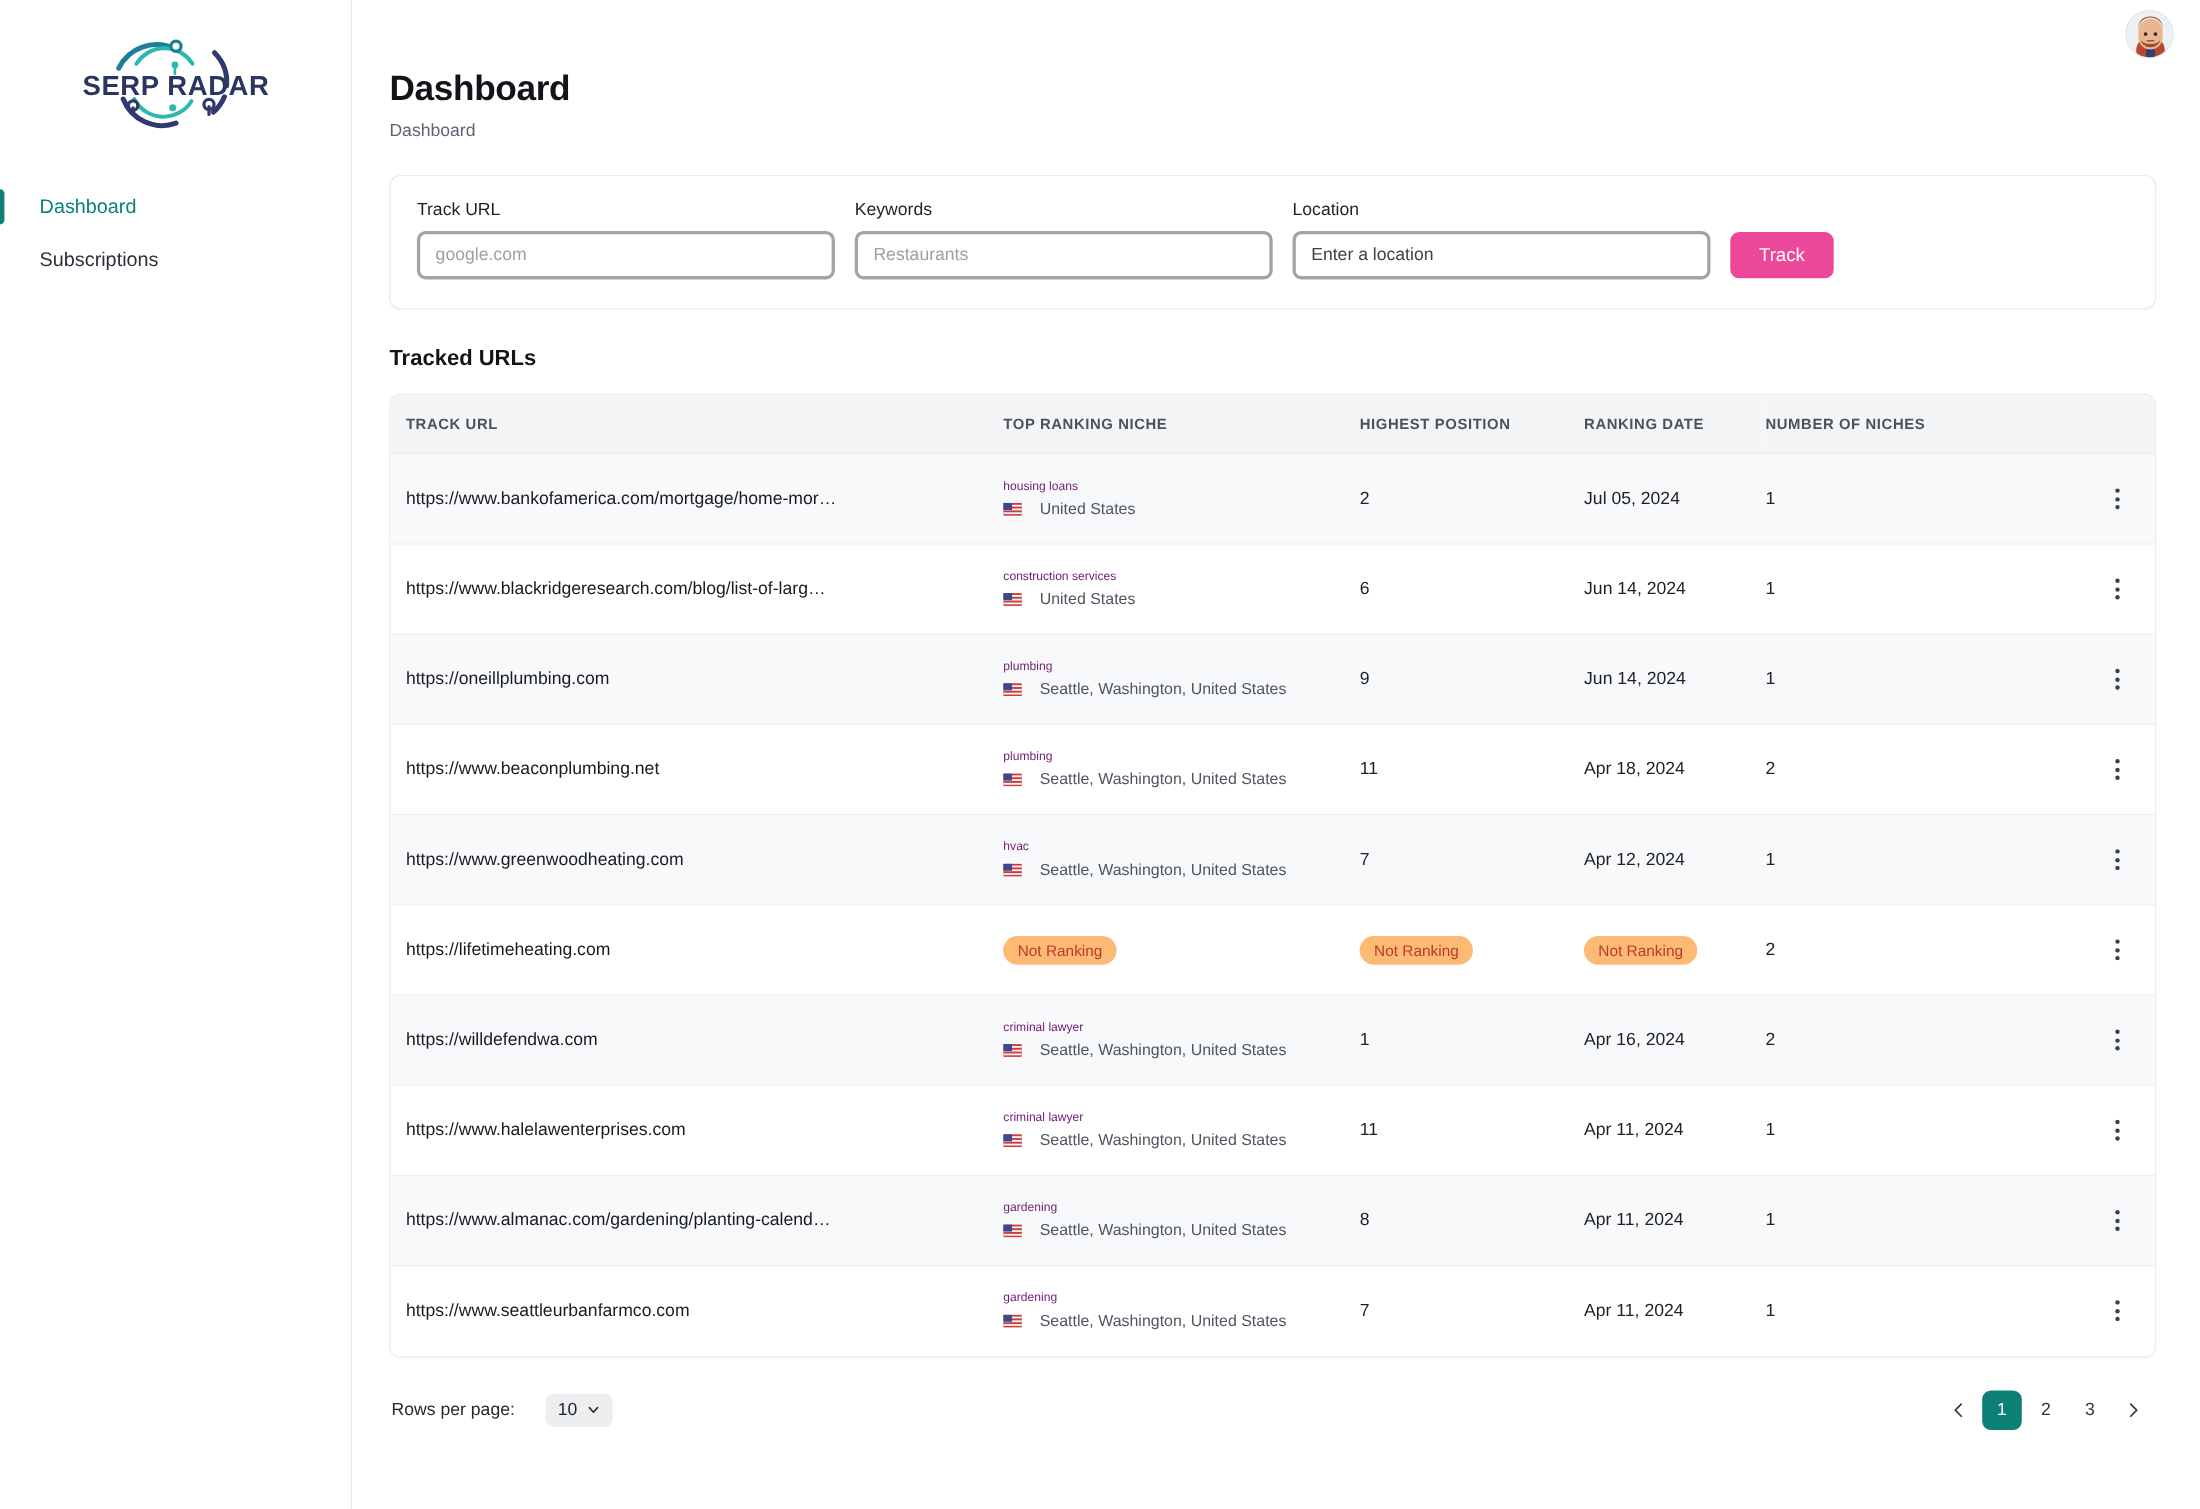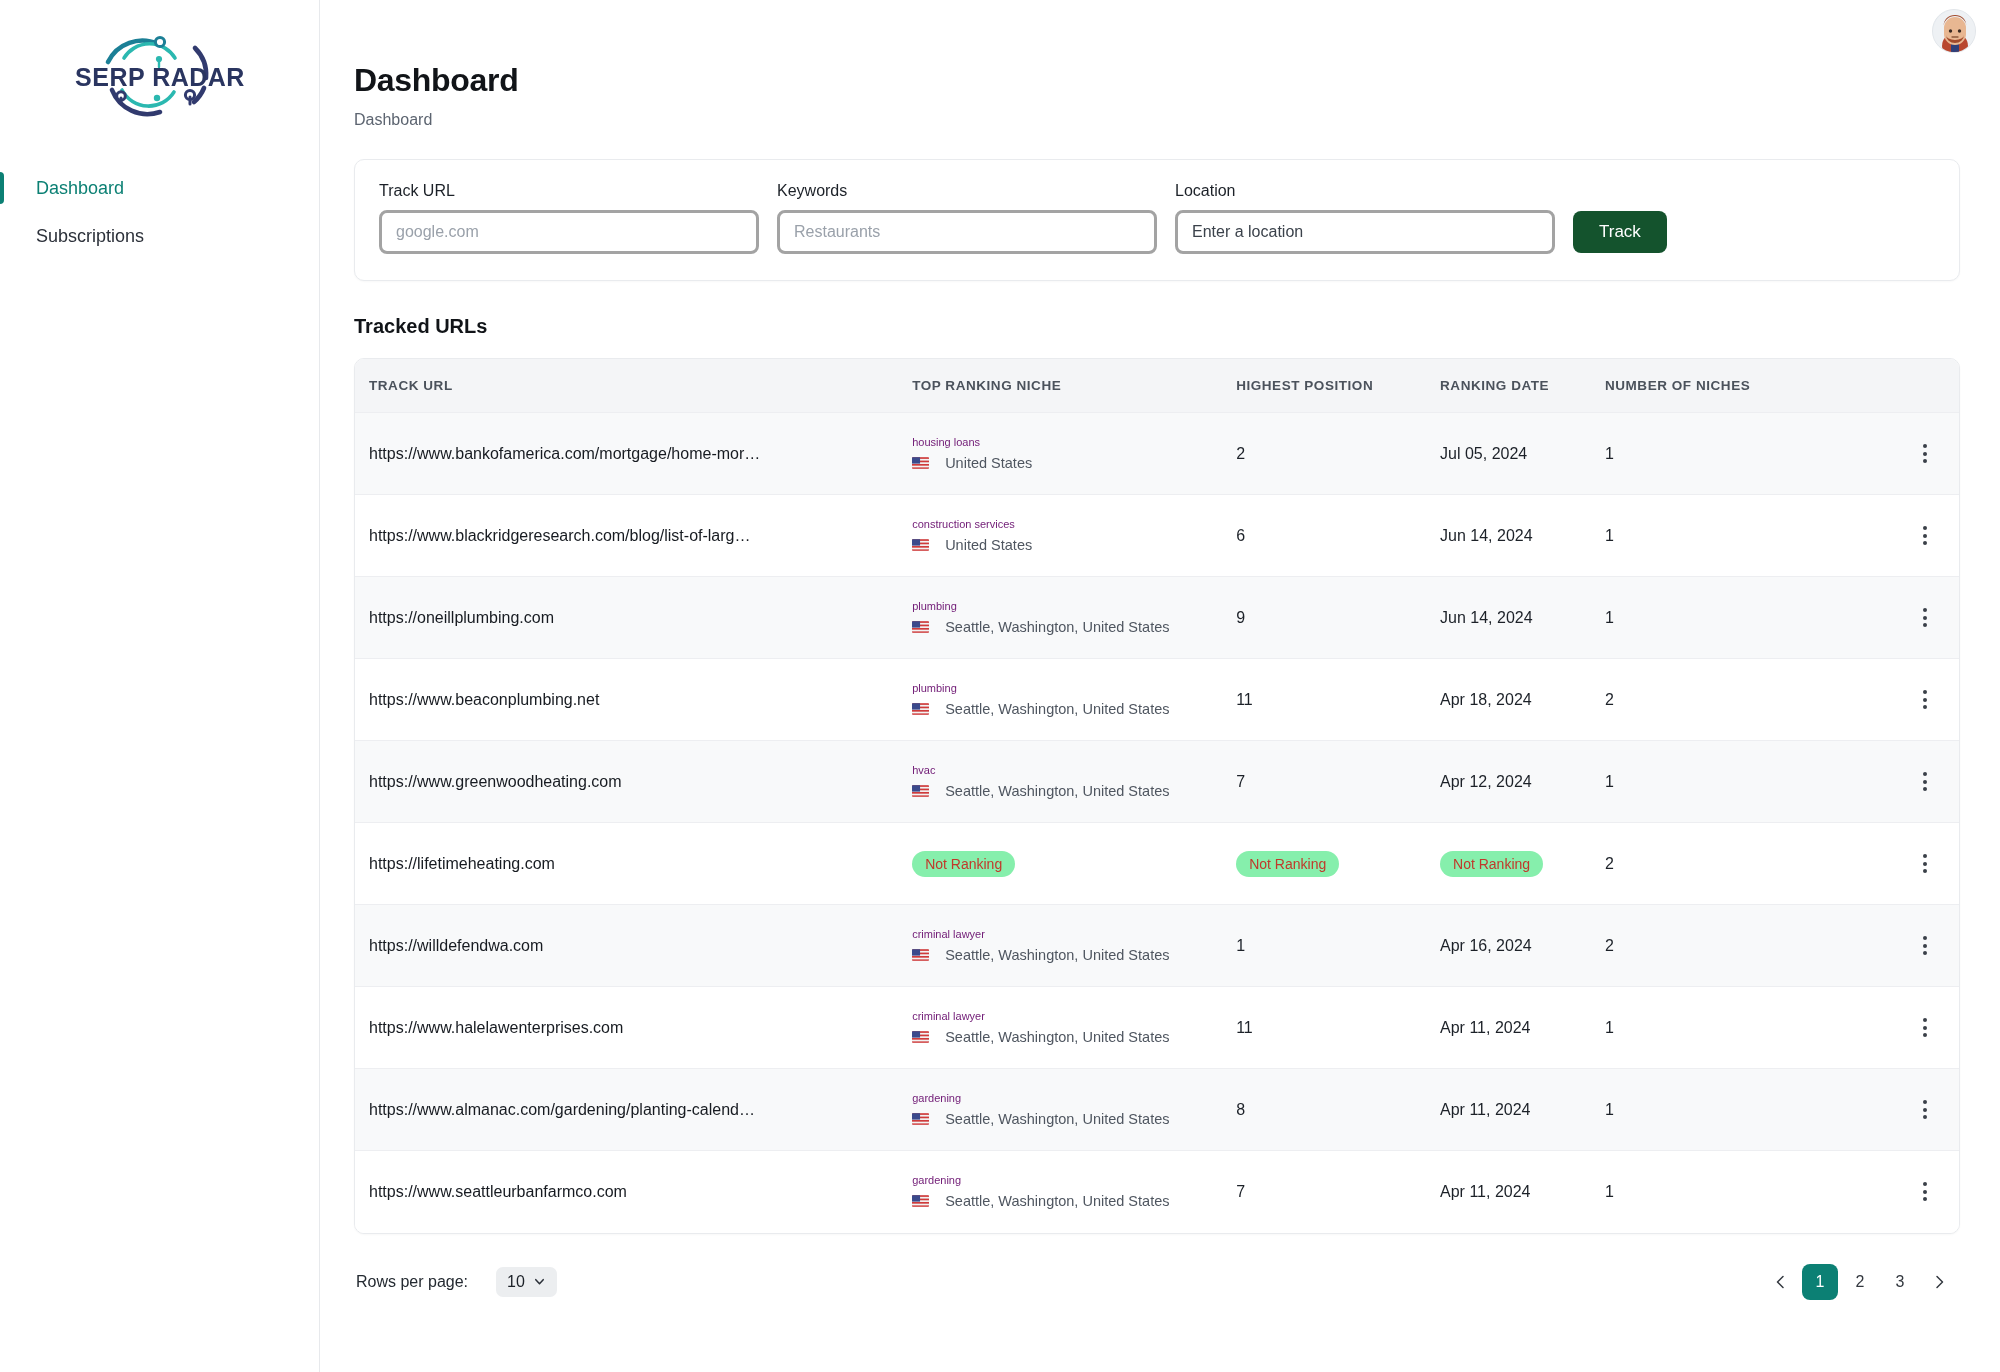--- a/index.html
+++ b/index.html
@@ -87,21 +87,21 @@
   .field input {
     height: 44px; border: 3px solid #a3a3a3; border-radius: 8px;
     padding: 0 14px; font-size: 16px; color: #1c2128;
     font-family: "Liberation Sans", sans-serif;
     background: #fff; outline: none; width: 100%;
   }
   .field input::placeholder { color: #9aa1aa; }
   .field.loc input::placeholder { color: #3b424b; }
   .track-btn {
     height: 42px; padding: 0 26px; border: none; border-radius: 8px;
-    background: #14532d; color: #ffffff; font-size: 17px;
+    background: #ec4899; color: #ffffff; font-size: 17px;
     font-family: "Liberation Sans", sans-serif;
     cursor: pointer; margin-bottom: 1px;
   }
 
   
   .section-title {
     margin-top: 34px;
     font-size: 20px; font-weight: bold; color: #111418;
   }
   .table-card {
@@ -136,21 +136,21 @@
   }
   td.url { padding-left: 14px; color: #171b21; }
   .niche-name { font-size: 11px; color: #701a75; }
   .niche-loc {
     margin-top: 7px; font-size: 14.5px; color: #4f5660;
     display: flex; align-items: center; gap: 16px;
   }
   .flag { width: 17px; height: 12px; display:inline-block; border-radius:1px; }
   .badge {
     display: inline-block;
-    background: #86efac; color: #c0392b;
+    background: #fdba74; color: #c0392b;
     font-size: 14px; border-radius: 13px;
     padding: 5px 13px;
   }
   .kebab {
     width: 34px; height: 34px; border-radius: 50%;
     display: flex; flex-direction: column; align-items: center;
     justify-content: center; gap: 3.5px; cursor: pointer;
     margin: 0 auto;
   }
   .kebab i { width: 4px; height: 4px; border-radius: 50%; background: #3a4048; display:block; }

